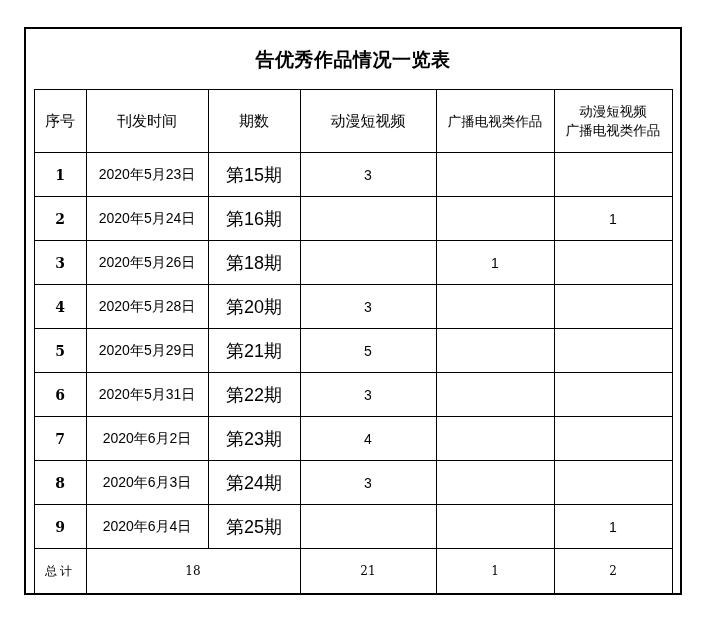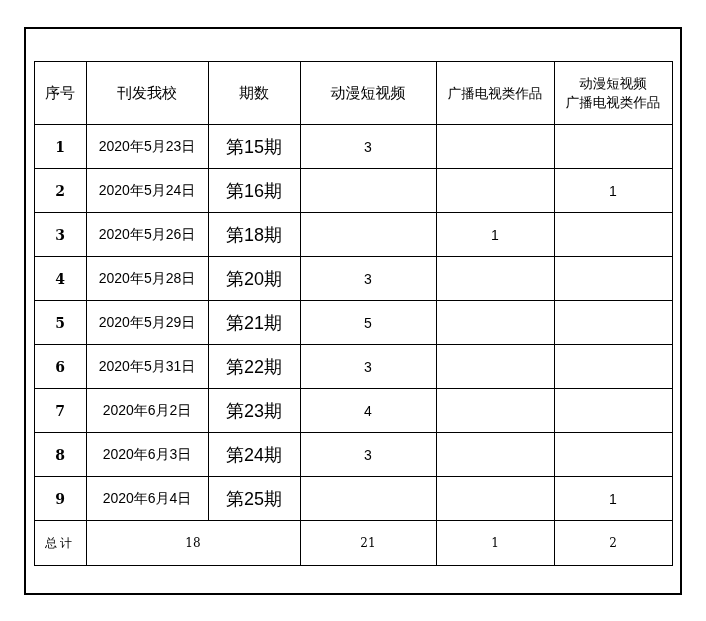--- a/index.html
+++ b/index.html
@@ -99,35 +99,36 @@
   .col-bctv { width: 118px; }
   .col-anim { width: 118px; }
 </style>
 </head>
 <body>
 
 <div class="page">
   <div class="doc-frame">
 
     <div class="title-block">
+      <div class="title-line">告优秀作品情况一览表</div>
     </div>
 
     <table class="main">
       <colgroup>
         <col class="col-idx">
         <col class="col-date">
         <col class="col-issue">
         <col class="col-plane">
         <col class="col-bctv">
         <col class="col-anim">
       </colgroup>
       <thead>
         <tr>
           <th>序号</th>
-          <th>刊发我校</th>
+          <th>刊发时间</th>
           <th>期数</th>
           <th>动漫短视频</th>
           <th class="small">广播电视类作品</th>
           <th class="small">
             <div>动漫短视频</div>
             <div>广播电视类作品</div>
           </th>
         </tr>
       </thead>
       <tbody>

